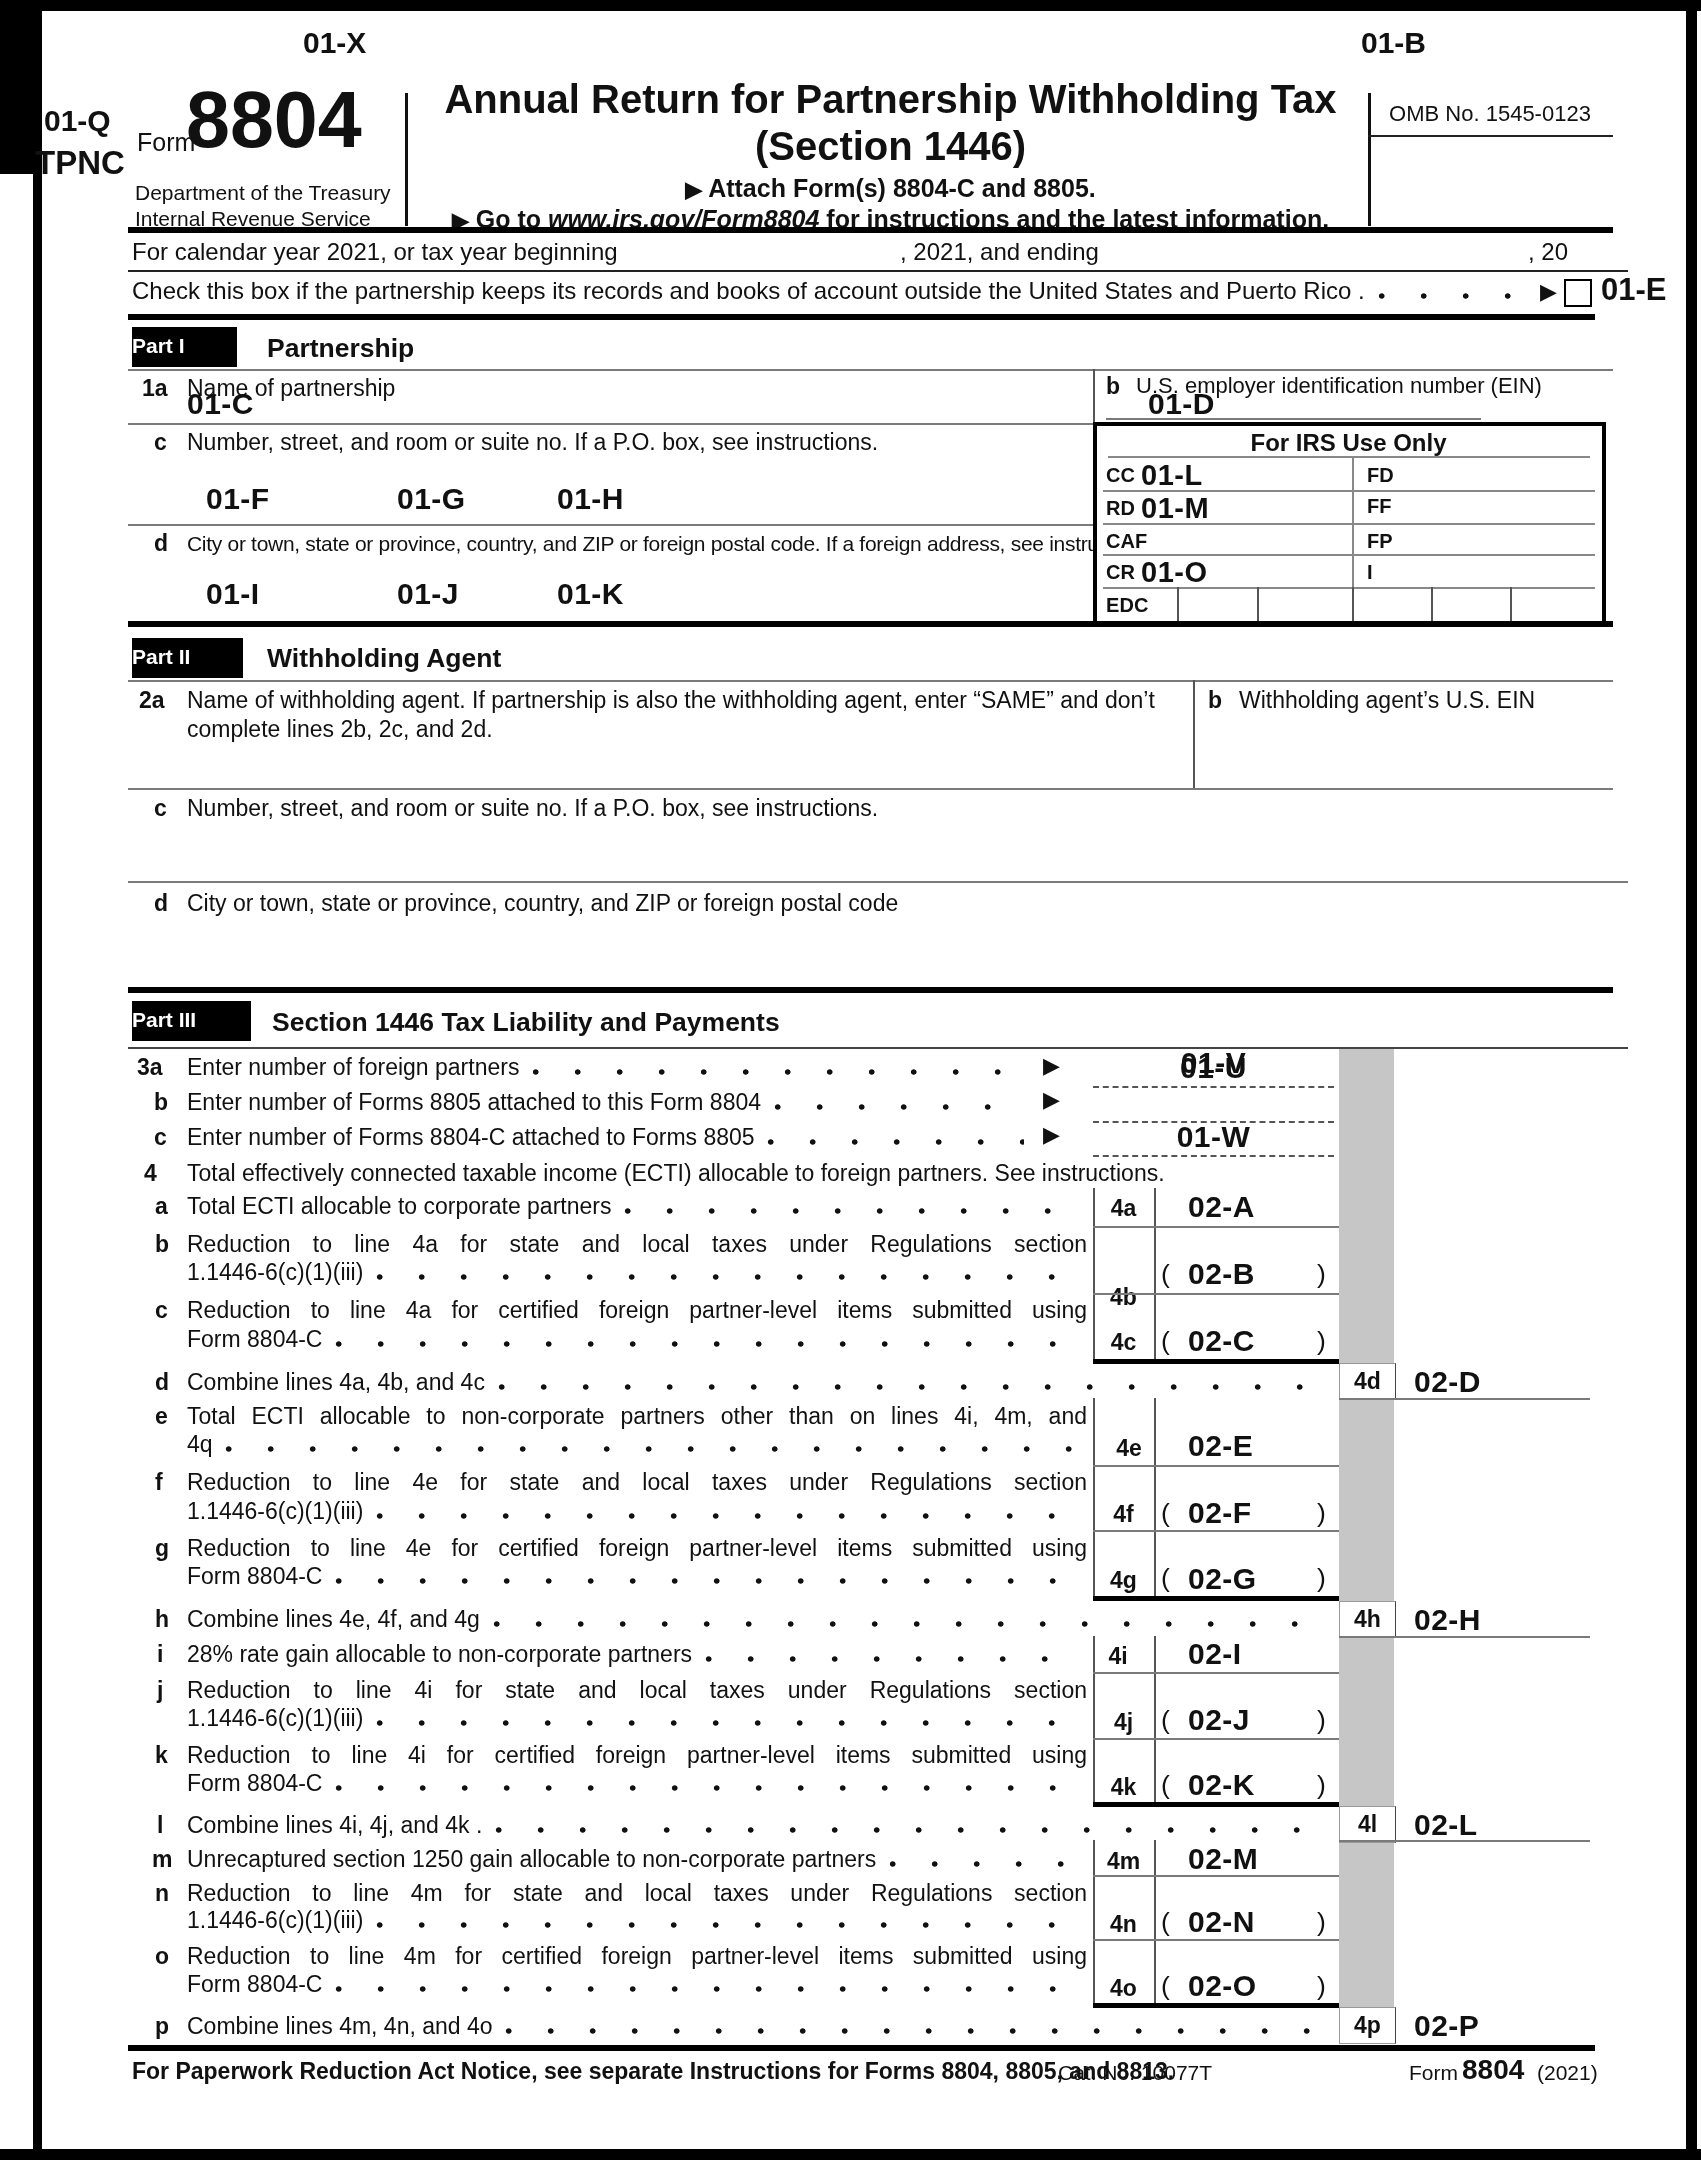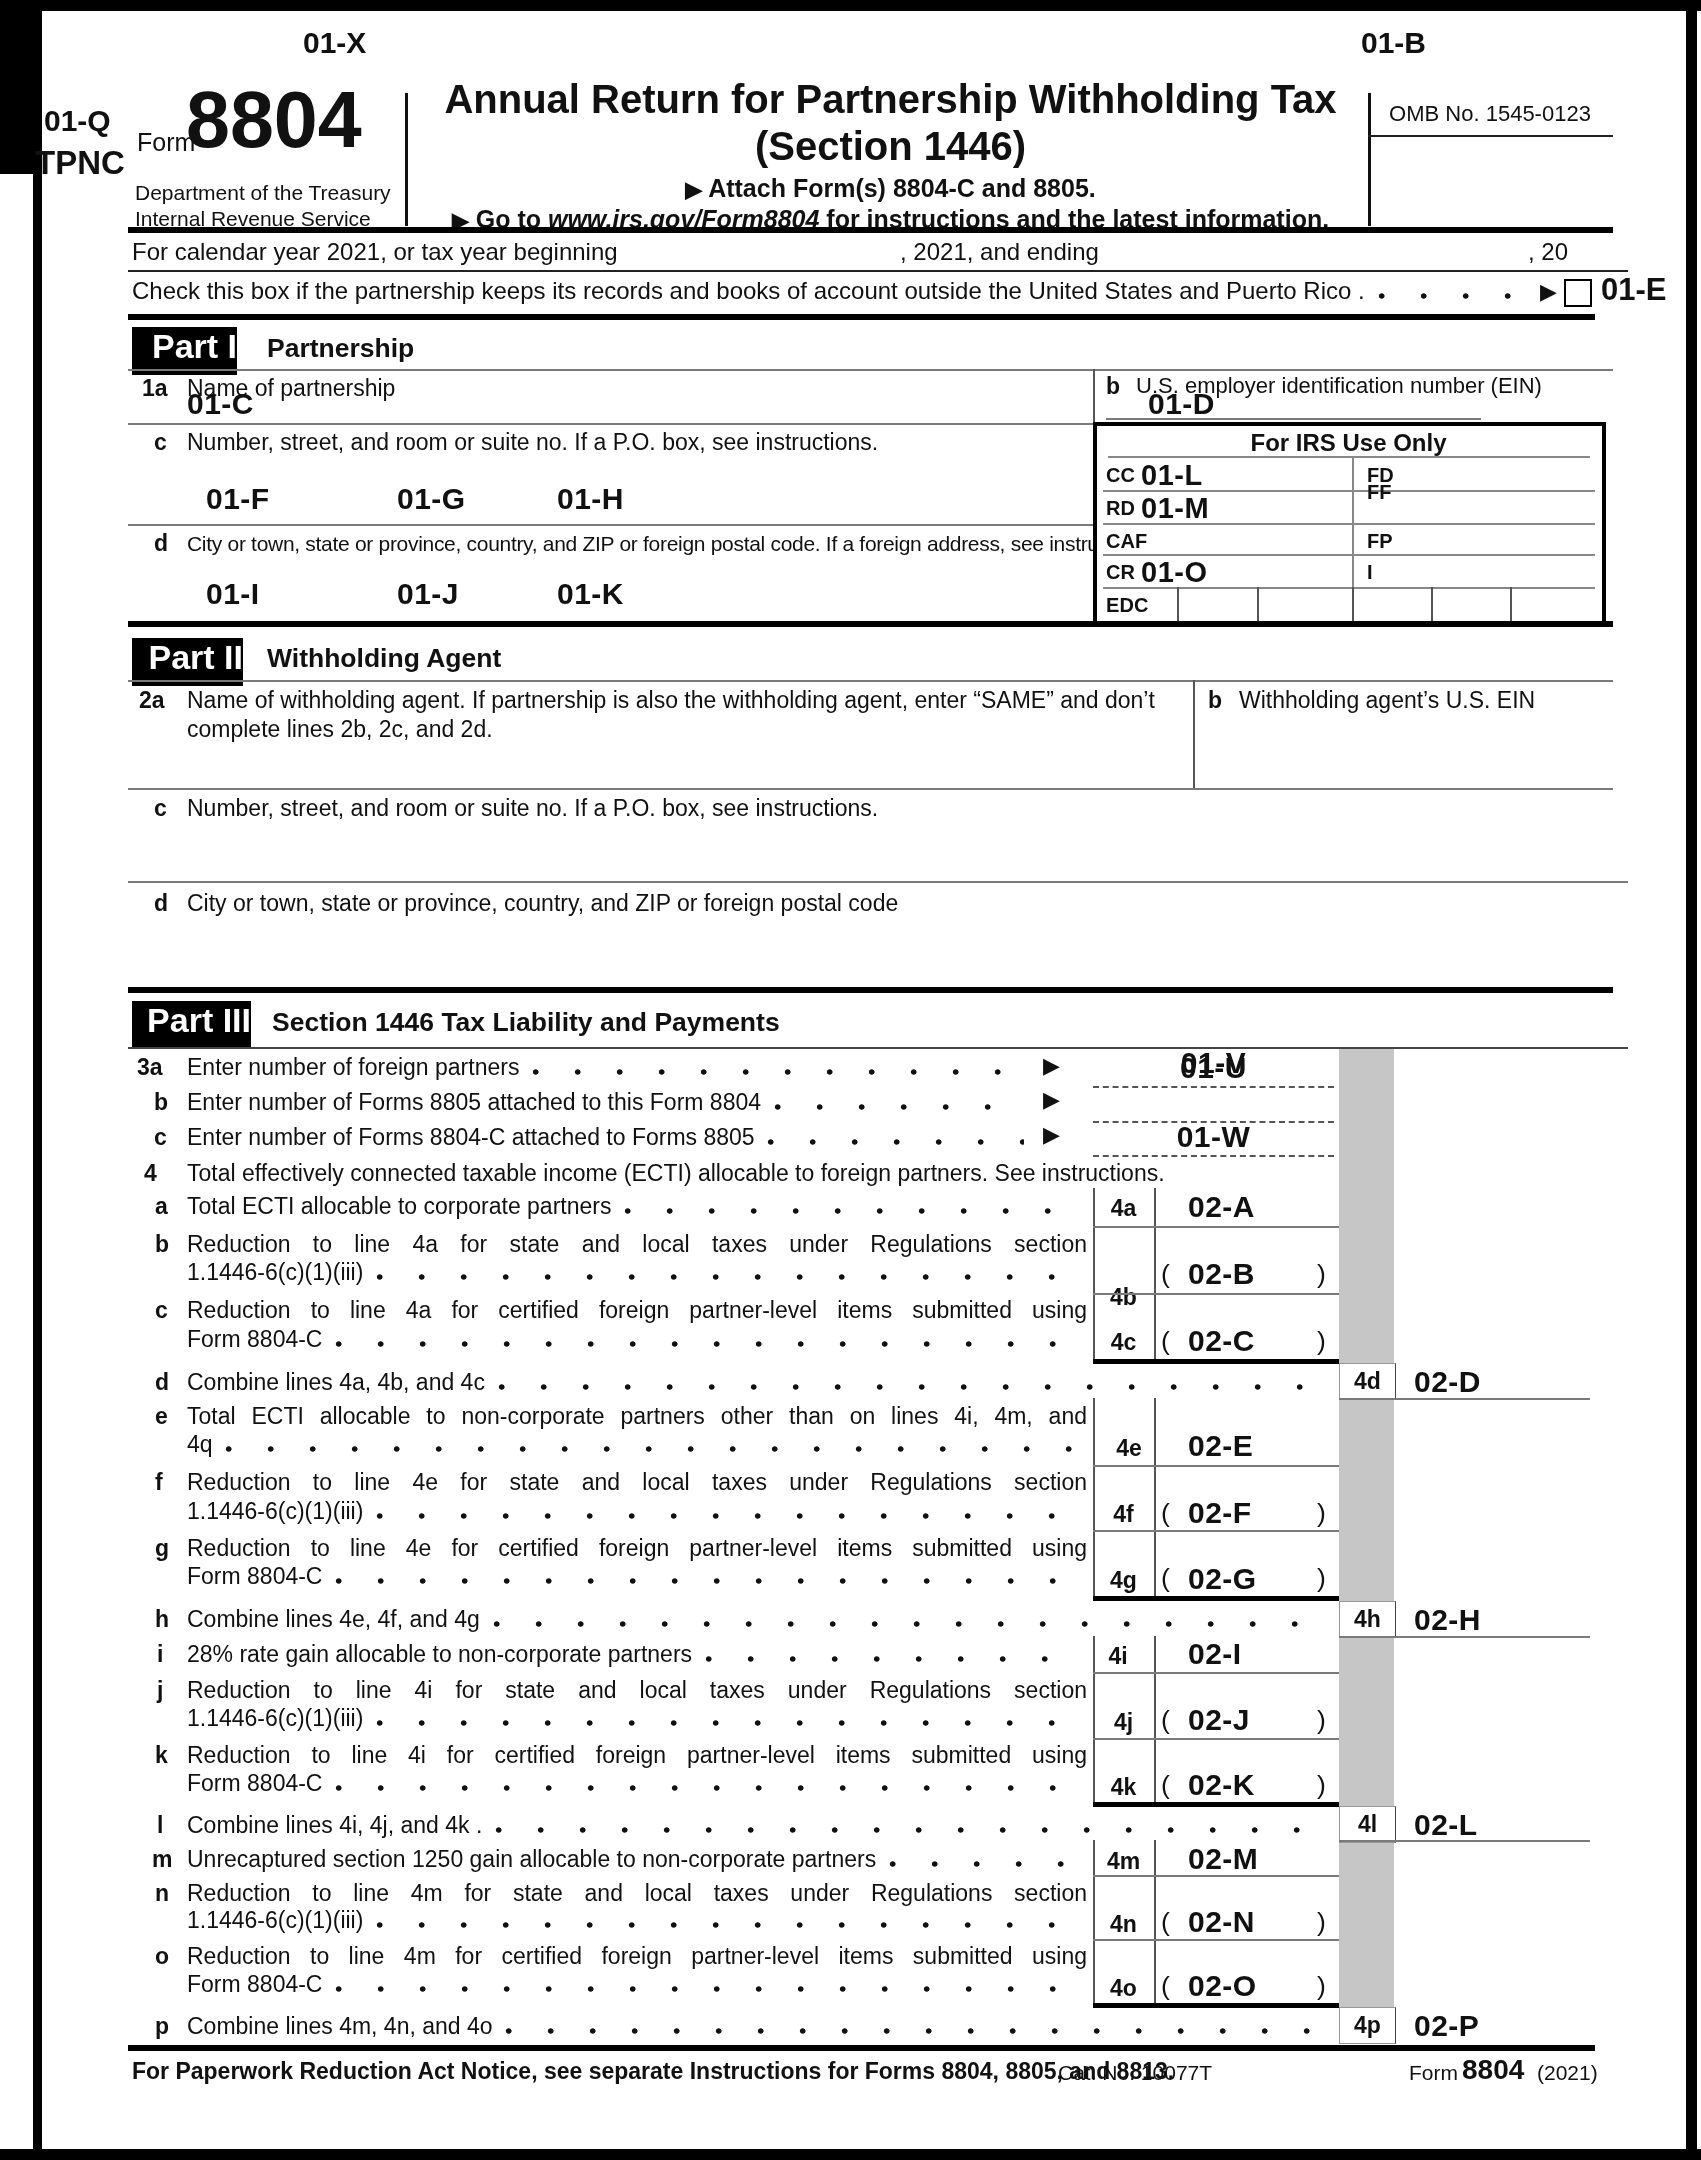--- a/index.html
+++ b/index.html
@@ -13,22 +13,22 @@
   .ph { position:absolute; font-weight:bold; font-size:30px; letter-spacing:0.5px; white-space:nowrap; }
   .ph-c { text-align:center; }
   .boxnum { position:absolute; font-weight:bold; font-size:23px; text-align:center; }
   .paren { font-size:26.5px; }
   .hl  { position:absolute; height:1.8px; background:#7a7a7a; }
   .hlb { position:absolute; height:1.8px; background:#222; }
   .thick { position:absolute; height:5.5px; background:#000; }
   .vl  { position:absolute; width:1.8px; background:#555; }
   .vlb { position:absolute; width:2.7px; background:#111; }
   .frame { position:absolute; background:#000; }
-  .badge { position:absolute; background:#000; color:#fff; font-weight:bold; font-size:34px;
-           text-align:right; line-height:38px; height:48px; }
+  .badge { position:absolute; background:#000; color:#fff; font-weight:bold; font-size:21px;
+           text-align:left; line-height:38px; height:40px; }
   .ptitle { position:absolute; font-weight:bold; font-size:26.5px; white-space:nowrap; }
   .leader-row { position:absolute; display:flex; align-items:baseline; }
   .dots { flex:1 1 auto; align-self:flex-end; height:6.4px; margin:0 12.8px 5.5px 12.8px; min-width:0;
           background-image:radial-gradient(circle at 3.7px 3.2px, #111 2.4px, transparent 3.3px);
           background-size:42px 6.4px; background-repeat:repeat-x; }
   .just { text-align:justify; text-align-last:justify; }
   .dash { position:absolute; border-bottom:2.7px dashed #555; }
   .greycol { position:absolute; background:#c6c6c6; }
   .cellwhite { position:absolute; background:#fff; border:0.9px solid #999; border-right:1.8px solid #444;
                display:flex; align-items:center; justify-content:center; font-weight:bold; font-size:23px; }
@@ -127,21 +127,21 @@
 
   <div class="irsbox" style="left:1093px;top:422px;width:513px;height:205px">
     <div class="t b ctr" style="left:0;top:2.7px;width:503px;font-size:24px">For IRS Use Only</div>
     <div class="hl" style="left:11px;top:30px;width:482px;background:#888"></div>
     <div class="t b" style="left:9.1px;top:38px;font-size:20px">CC</div>
     <div class="ph" style="left:44px;top:33px;font-size:29px">01-L</div>
     <div class="t b" style="left:270px;top:38px;font-size:20px">FD</div>
     <div class="hl" style="left:5.5px;top:64px;width:492px;background:#888"></div>
     <div class="t b" style="left:9.1px;top:71px;font-size:20px">RD</div>
     <div class="ph" style="left:44px;top:66px;font-size:29px">01-M</div>
-    <div class="t b" style="left:270px;top:55px;font-size:20px">FF</div>
+    <div class="t b" style="left:270px;top:69px;font-size:20px">FF</div>
     <div class="hl" style="left:5.5px;top:97px;width:492px;background:#888"></div>
     <div class="t b" style="left:9.1px;top:104px;font-size:20px">CAF</div>
     <div class="t b" style="left:270px;top:104px;font-size:20px">FP</div>
     <div class="hl" style="left:5.5px;top:128px;width:492px;background:#888"></div>
     <div class="t b" style="left:9.1px;top:135px;font-size:20px">CR</div>
     <div class="ph" style="left:44px;top:130px;font-size:29px">01-O</div>
     <div class="t b" style="left:270px;top:135px;font-size:20px">I</div>
     <div class="hl" style="left:5.5px;top:161px;width:492px;background:#888"></div>
     <div class="t b" style="left:9.1px;top:168px;font-size:20px">EDC</div>
     <div class="vl" style="left:255px;top:30px;height:131px;background:#888"></div>

